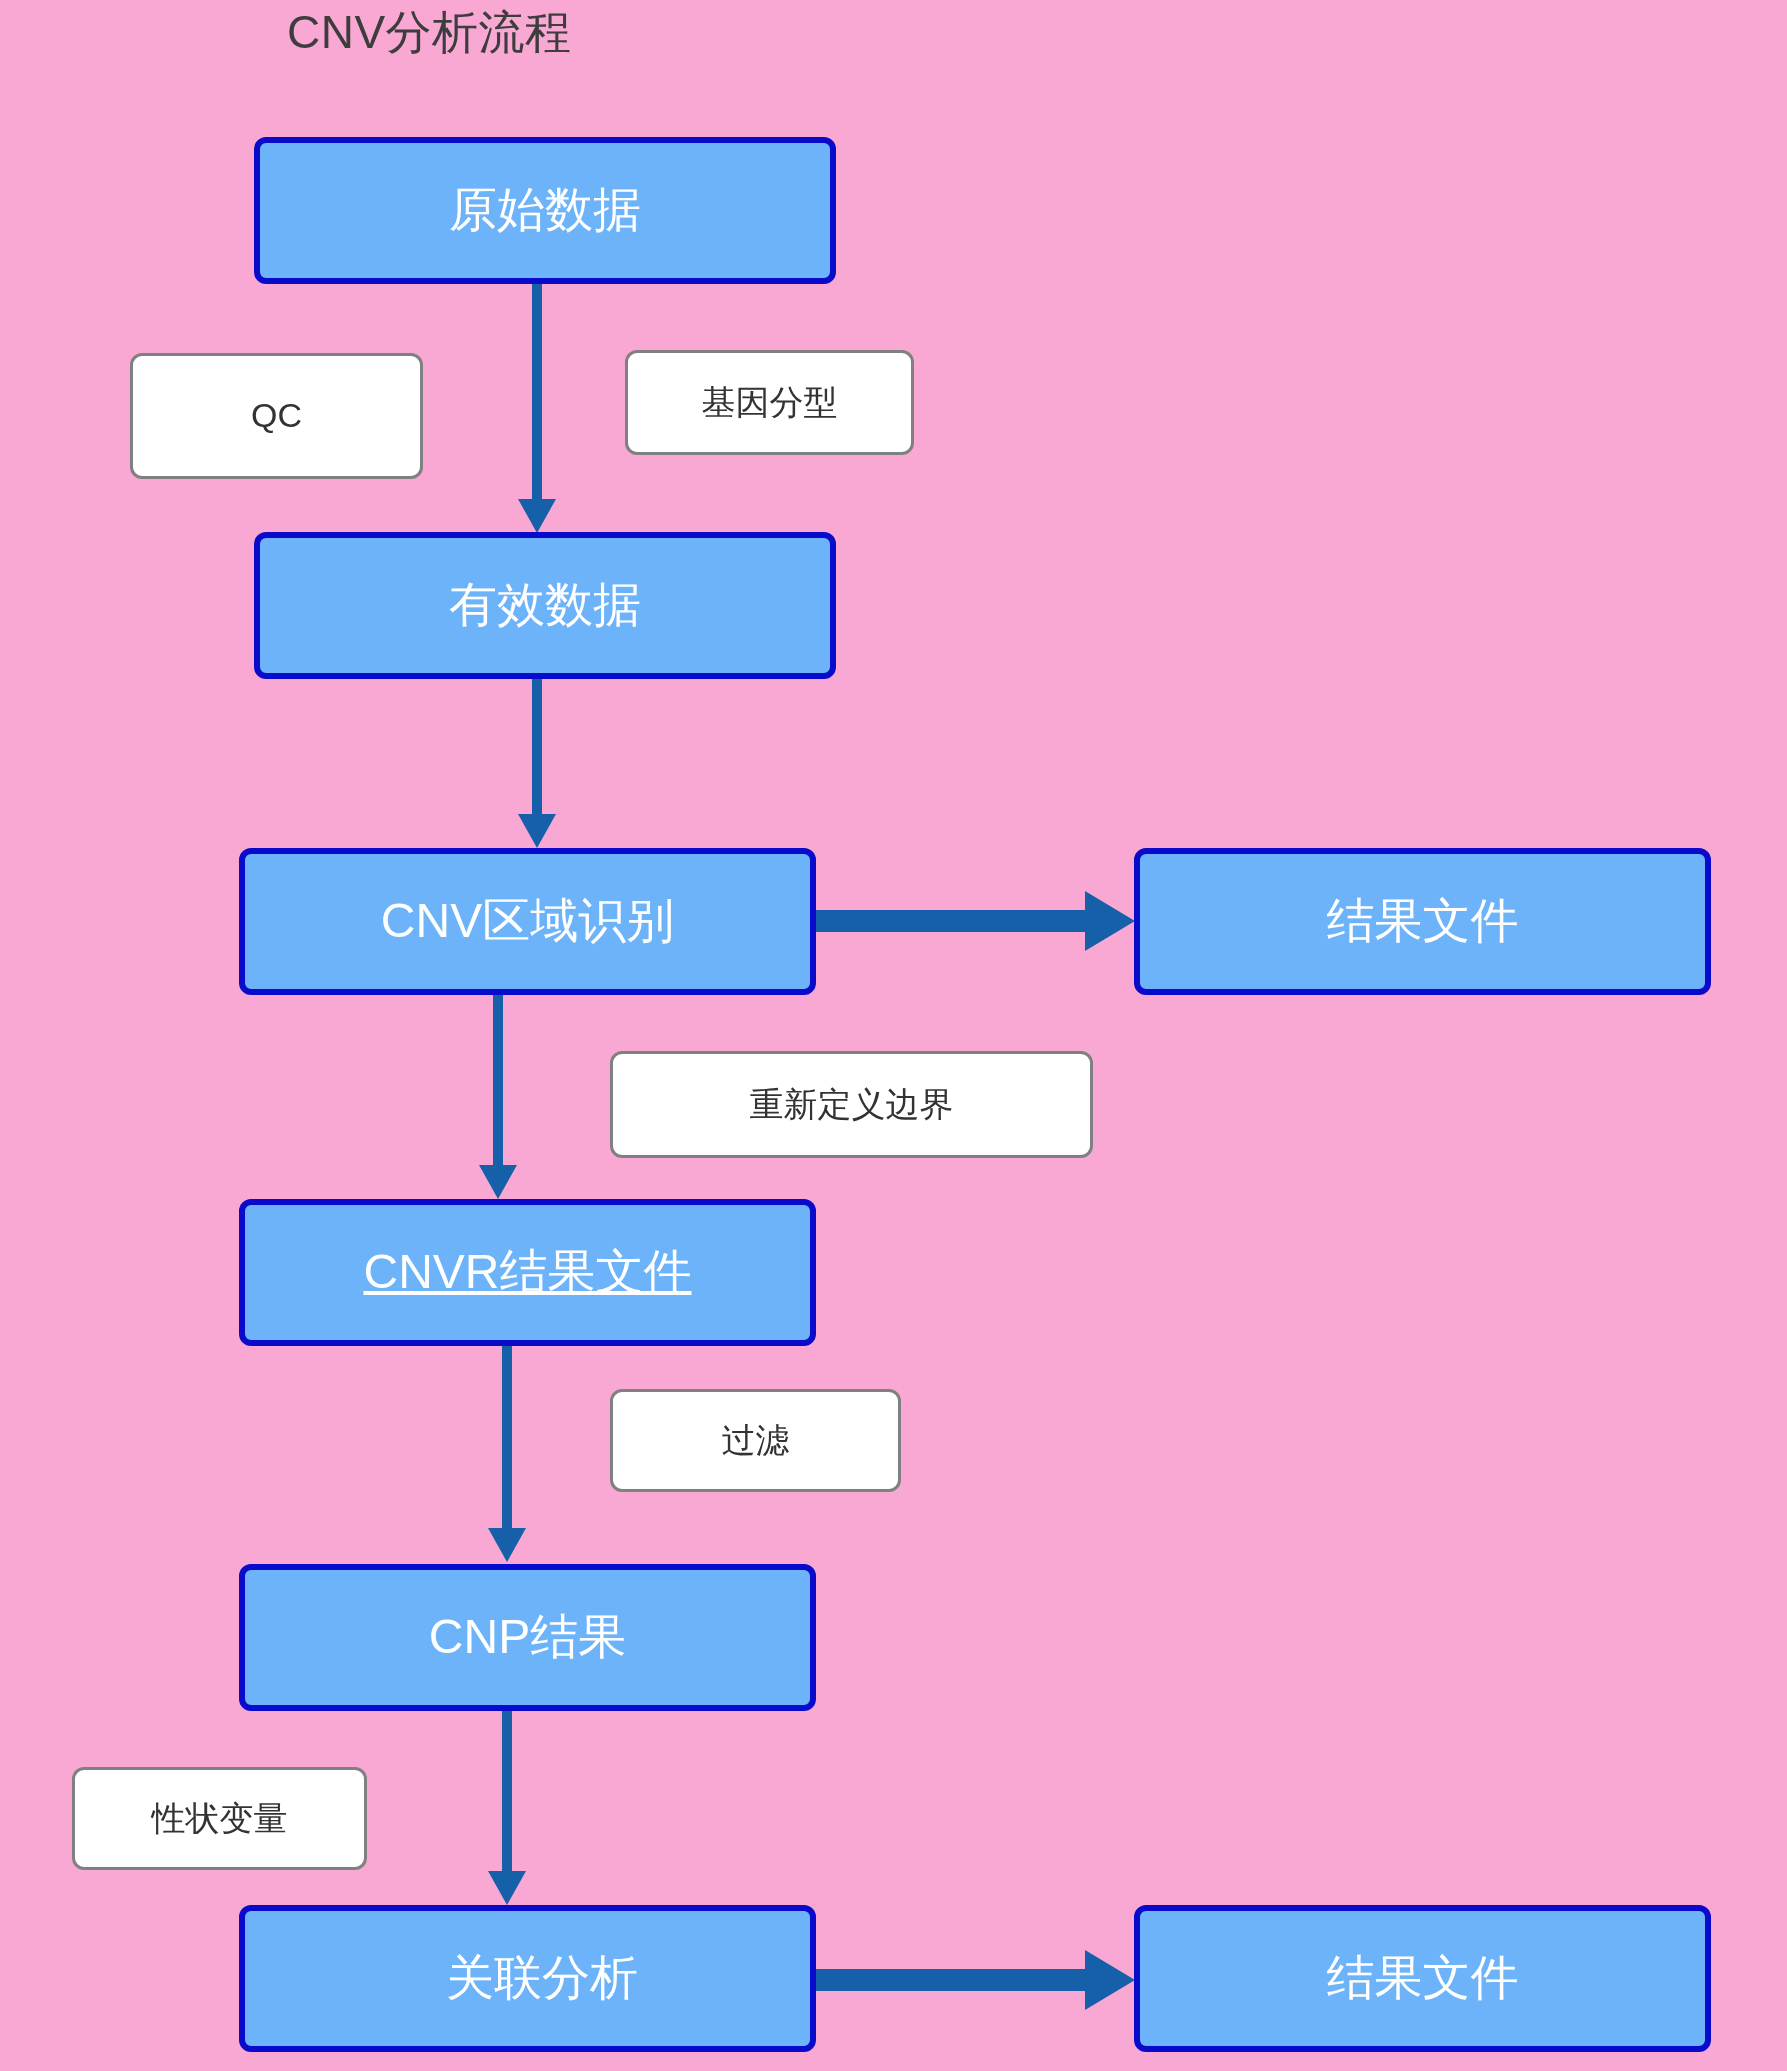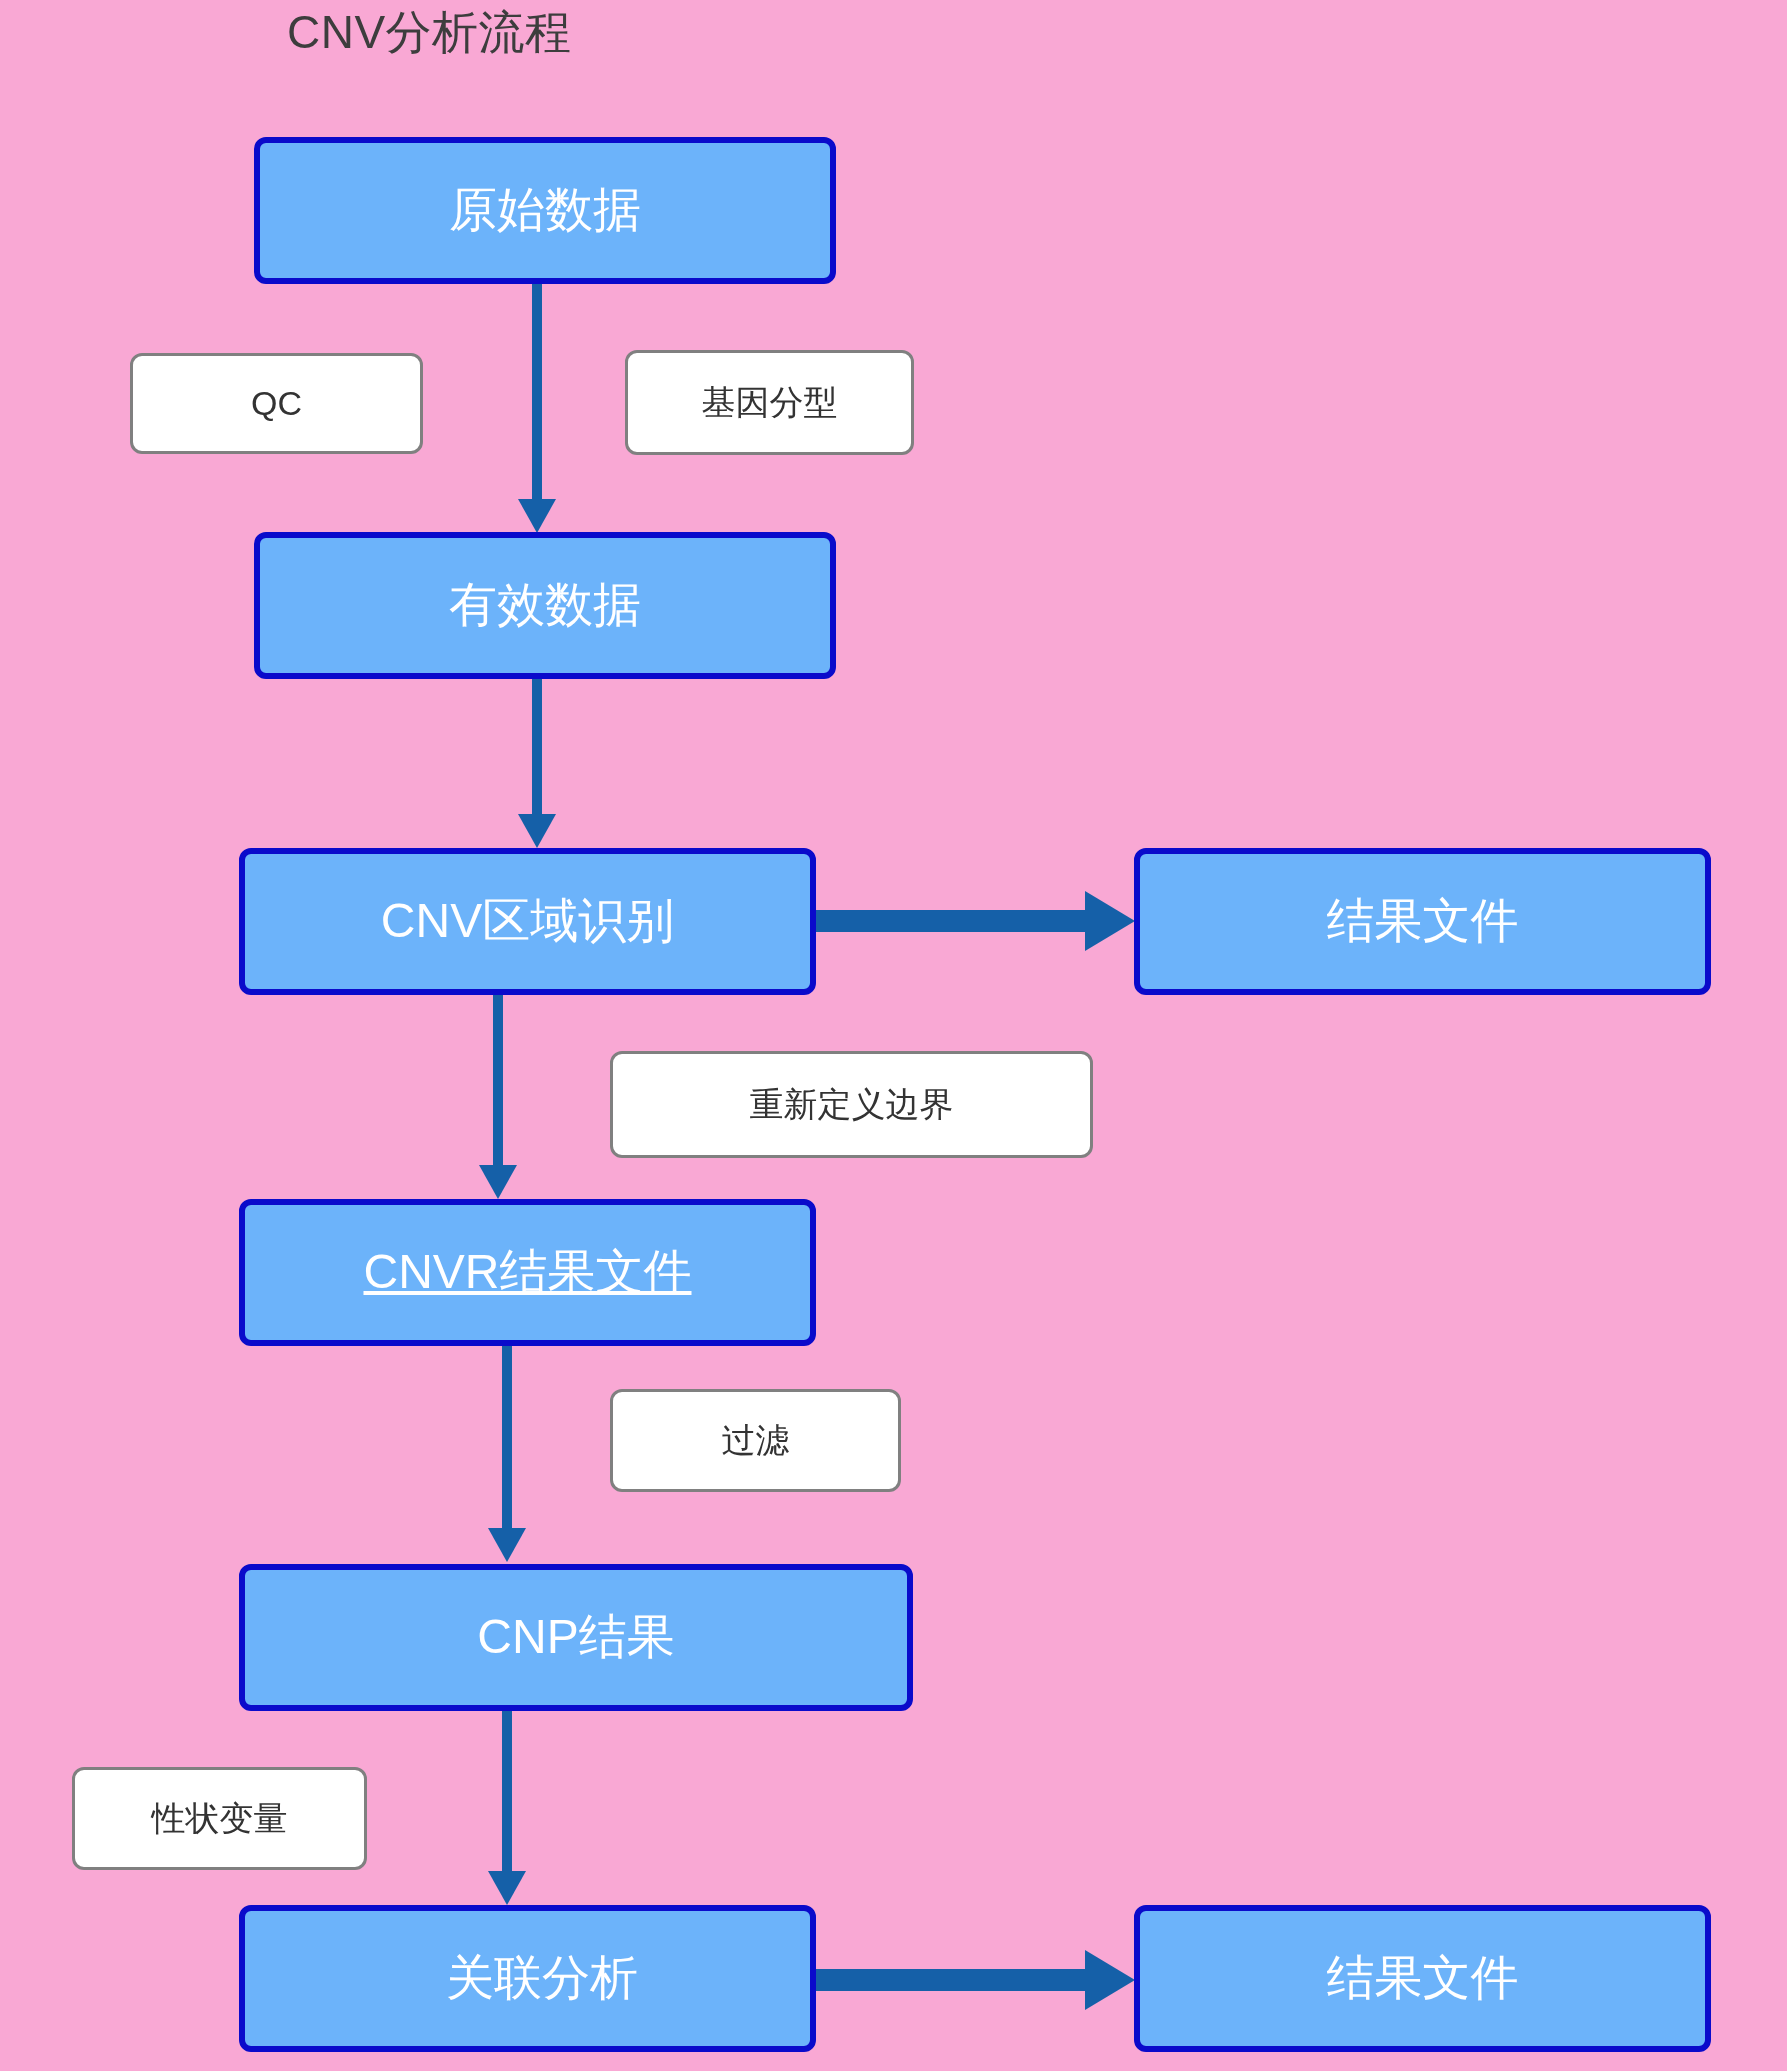--- a/index.html
+++ b/index.html
@@ -163,33 +163,33 @@
   </div>
 
   <div class="node" style="left:1134px; top:848px; width:577px; height:147px;">
     <span>结果文件</span>
   </div>
 
   <div class="node" style="left:239px; top:1199px; width:577px; height:147px;text-decoration:underline;">
     <span>CNVR结果文件</span>
   </div>
 
-  <div class="node" style="left:239px; top:1564px; width:674px; height:147px;">
+  <div class="node" style="left:239px; top:1564px; width:577px; height:147px;">
     <span>CNP结果</span>
   </div>
 
   <div class="node" style="left:239px; top:1905px; width:577px; height:147px;padding-left:29px;">
     <span>关联分析</span>
   </div>
 
   <div class="node" style="left:1134px; top:1905px; width:577px; height:147px;">
     <span>结果文件</span>
   </div>
 
-  <div class="edge-label" style="left:130px; top:353px; width:293px; height:101px;">
+  <div class="edge-label" style="left:130px; top:353px; width:293px; height:126px;">
     <span>QC</span>
   </div>
 
   <div class="edge-label" style="left:625px; top:350px; width:289px; height:105px;align-items:center;">
     <span>基因分型</span>
   </div>
 
   <div class="edge-label" style="left:610px; top:1051px; width:483px; height:107px;">
     <span>重新定义边界</span>
   </div>

